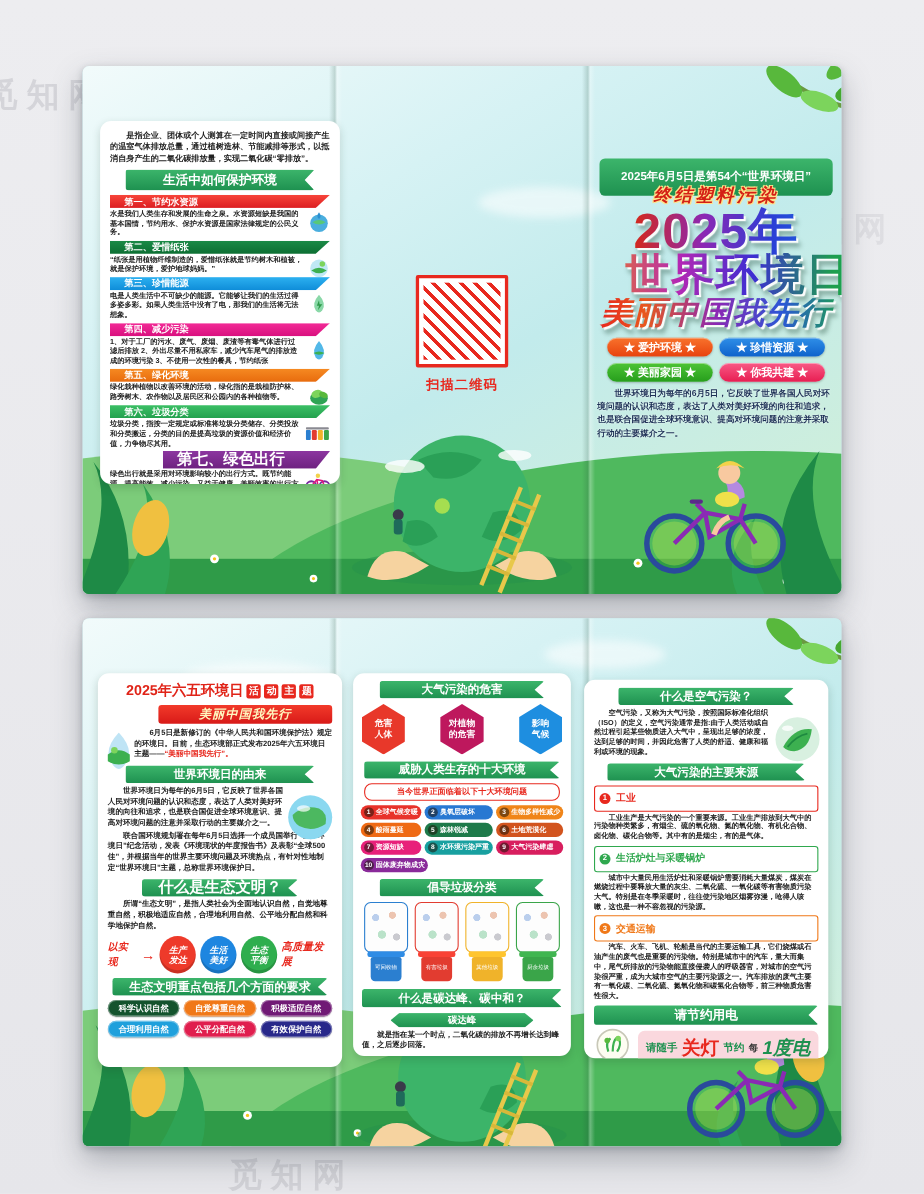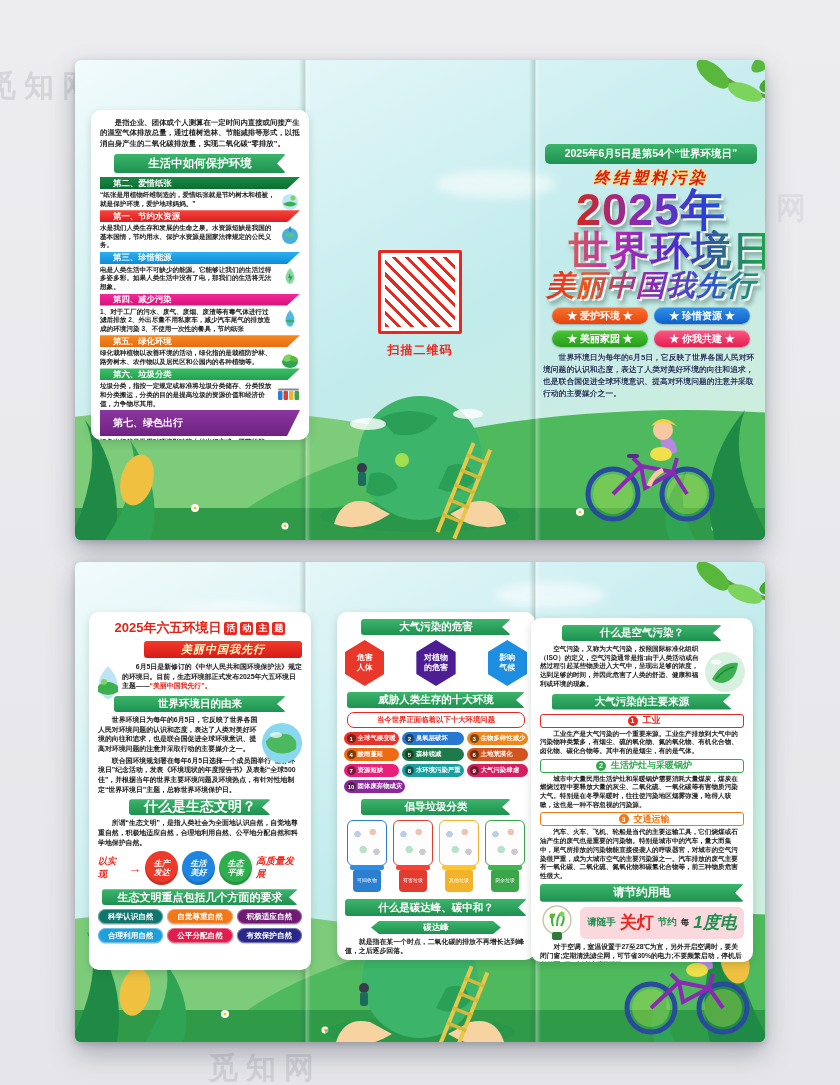--- a/index.html
+++ b/index.html
@@ -28,40 +28,40 @@
   .g1{background-image:linear-gradient(92deg,#f5621c 0%,#d2281e 18%,#8c28b4 45%,#2b3ed6 72%,#1678e0 100%);}
   .g2{background-image:linear-gradient(92deg,#f08018 0%,#b428b4 30%,#3c2ed2 55%,#1e9e4e 82%,#18b050 100%);}
   .g3{background-image:linear-gradient(92deg,#e81e1e 0%,#e8581e 22%,#8c28b4 50%,#2b56d6 76%,#1ea04e 100%);font-style:italic;}
   .cbadge{height:17px;border-radius:9px;color:#fff;font-weight:bold;font-size:10px;display:flex;align-items:center;justify-content:center;box-shadow:0 1px 2px rgba(0,0,0,.25), inset 0 1px 0 rgba(255,255,255,.4);}
   .cb0{background:linear-gradient(180deg,#f8732c,#e8430e);} .cb1{background:linear-gradient(180deg,#2f8fe8,#0f63cc);}
   .cb2{background:linear-gradient(180deg,#4cc436,#279e1c);} .cb3{background:linear-gradient(180deg,#f85a86,#e81e52);}
   
   .fcirc{width:34px;height:34px;border-radius:50%;color:#fff;font-weight:bold;font-size:8px;display:flex;flex-direction:column;align-items:center;justify-content:center;line-height:1.15;box-shadow:inset 0 -3px 0 rgba(0,0,0,.15);}
   .fc0{background:#ee3a2a;} .fc1{background:#1e86e0;} .fc2{background:#2fae4e;}
   .rbadge{height:15px;border-radius:8px;color:#fff;font-weight:bold;font-size:7.6px;display:flex;align-items:center;justify-content:center;box-shadow:inset 0 0 0 1px rgba(255,255,255,.35),0 1px 1px rgba(0,0,0,.2);white-space:nowrap;}
-  .rb0{background:#0f766e;} .rb1{background:#f07818;} .rb2{background:#701a75;} .rb3{background:#1fa0dc;} .rb4{background:#e01e4e;} .rb5{background:#28288a;}
+  .rb0{background:#14532d;} .rb1{background:#f07818;} .rb2{background:#701a75;} .rb3{background:#1fa0dc;} .rb4{background:#e01e4e;} .rb5{background:#28288a;}
   
   .hex{width:42px;height:46px;clip-path:polygon(50% 0,100% 26%,100% 74%,50% 100%,0 74%,0 26%);color:#fff;font-weight:bold;font-size:8px;display:flex;flex-direction:column;align-items:center;justify-content:center;line-height:1.2;text-align:center;}
-  .hx0{background:#e8382a;} .hx1{background:#4c1d95;} .hx2{background:#1e8ee0;}
+  .hx0{background:#e8382a;} .hx1{background:#be185d;} .hx2{background:#1e8ee0;}
   .tpill{height:13px;border-radius:6.5px;color:#fff;font-weight:bold;font-size:6.4px;display:flex;align-items:center;gap:2px;padding:0 3px;white-space:nowrap;}
   .tnum{width:9px;height:9px;border-radius:50%;background:rgba(30,20,10,.55);color:#fff;font-size:6px;display:flex;align-items:center;justify-content:center;flex:0 0 9px;}
   .ti0{background:#e8322a;} .ti1{background:#2878d2;} .ti2{background:#f08519;} .ti3{background:#ef6a14;} .ti4{background:#1e7a4a;}
   .ti5{background:#d2541e;} .ti6{background:#e8207a;} .ti7{background:#18a0a0;} .ti8{background:#d81e5e;} .ti9{background:#8a2a9a;}
   .itembox{height:44px;border-radius:6px;border:1.5px solid;background:
      radial-gradient(circle at 25% 30%, rgba(120,160,220,.5) 3px, transparent 3.5px),
      radial-gradient(circle at 65% 25%, rgba(220,140,100,.5) 3px, transparent 3.5px),
      radial-gradient(circle at 40% 65%, rgba(120,200,150,.5) 3.5px, transparent 4px),
      radial-gradient(circle at 75% 70%, rgba(160,160,170,.55) 3px, transparent 3.5px),#fdfdfd;}
   .bin{width:28px;height:22px;margin:4px auto 0;border-radius:2px 2px 4px 4px;position:relative;color:#fff;font-size:5px;display:flex;align-items:center;justify-content:center;text-align:center;line-height:1.1;}
   .bin:before{content:"";position:absolute;top:-5px;left:-3px;right:-3px;height:5px;border-radius:2px;background:inherit;filter:brightness(1.1);}
   .bb{background:#2b7fd0;border-color:#2b7fd0;} .br{background:#e23c30;border-color:#e23c30;}
   .by{background:#f0b32a;border-color:#f0b32a;} .bg{background:#3aa549;border-color:#3aa549;}
   .ribbon{clip-path:polygon(8px 0,calc(100% - 8px) 0,100% 50%,calc(100% - 8px) 100%,8px 100%,0 50%);background:linear-gradient(180deg,#3cb56b,#1e9150);color:#fff;font-weight:bold;display:flex;align-items:center;justify-content:center;}
   
-  .srchd{height:14px;border:1.5px solid;border-radius:3px;display:flex;align-items:center;gap:5px;padding-left:4px;font-weight:bold;background:#fff;box-sizing:border-box;justify-content:center;}
+  .srchd{height:24px;border:1.5px solid;border-radius:3px;display:flex;align-items:center;gap:5px;padding-left:4px;font-weight:bold;background:#fff;box-sizing:border-box;}
   .srcnum{width:10px;height:10px;border-radius:50%;color:#fff;font-size:7px;font-weight:bold;display:flex;align-items:center;justify-content:center;}
   .so1{border-color:#e8281e;color:#e8281e;} .so1 .srcnum{background:#e8281e;}
   .so2{border-color:#2fa84e;color:#2fa84e;} .so2 .srcnum{background:#2fa84e;}
   .so3{border-color:#f07818;color:#f07818;} .so3 .srcnum{background:#f07818;}
   .qrbox{position:absolute;border:3px solid #e8281e;background:#fff;border-radius:2px;padding:4px;box-sizing:border-box;}
   .qrstripes{width:100%;height:100%;background:repeating-linear-gradient(45deg,#e8281e 0 3px,#ffffff 3px 9px);}
 </style>
 </head>
 <body>
 
@@ -159,38 +159,38 @@
     </svg>
 
     <div class="fold" style="left:224px;"></div>
     <div class="fold" style="left:454px;"></div>
 
     <div class="card" style="left:16px;top:50px;width:218px;height:330px;padding:8px 9px;overflow:hidden;">
       <div class="ptext" style="font-size:7.4px;line-height:1.4;text-indent:2em;">是指企业、团体或个人测算在一定时间内直接或间接产生的温室气体排放总量，通过植树造林、节能减排等形式，以抵消自身产生的二氧化碳排放量，实现二氧化碳“零排放”。</div>
       <div class="bn" style="width:172px;height:19px;font-size:11.5px;margin:5px auto 4px;">生活中如何保护环境</div>
 
       <div>
+        <div class="strip st1" style="height:12px;font-size:8.4px;">第一、节约水资源</div>
+        <div class="sec-body">
+            <div class="ptext" style="font-size:6.6px;line-height:1.3;margin:2px 0 2px;">水是我们人类生存和发展的生命之泉。水资源短缺是我国的基本国情，节约用水、保护水资源是国家法律规定的公民义务。</div>
+          <svg class="sec-icn" width="20" height="20" viewBox="0 0 20 20">
+              <circle cx="10" cy="11" r="8" fill="#4aaede"></circle>
+              <path d="M4 10 Q10 6 16 10 Q10 14 4 10Z" fill="#58c878"></path>
+              <path d="M10 1 Q13 5 10 7 Q7 5 10 1Z" fill="#2b8fd0"></path>
+            </svg>
+          </div>
+      </div>
+      <div>
         <div class="strip st2" style="height:12px;font-size:8.4px;">第二、爱惜纸张</div>
         <div class="sec-body">
             <div class="ptext" style="font-size:6.6px;line-height:1.3;margin:2px 0 2px;">“纸张是用植物纤维制造的，爱惜纸张就是节约树木和植被，就是保护环境，爱护地球妈妈。”</div>
           <svg class="sec-icn" width="20" height="20" viewBox="0 0 20 20">
               <circle cx="10" cy="10" r="8" fill="#bfe8f5"></circle>
               <path d="M3 12 Q10 7 17 12 Q10 17 3 12Z" fill="#3cb050"></path>
               <circle cx="13" cy="6" r="2.5" fill="#7cd45c"></circle>
-            </svg>
-          </div>
-      </div>
-      <div>
-        <div class="strip st1" style="height:12px;font-size:8.4px;">第一、节约水资源</div>
-        <div class="sec-body">
-            <div class="ptext" style="font-size:6.6px;line-height:1.3;margin:2px 0 2px;">水是我们人类生存和发展的生命之泉。水资源短缺是我国的基本国情，节约用水、保护水资源是国家法律规定的公民义务。</div>
-          <svg class="sec-icn" width="20" height="20" viewBox="0 0 20 20">
-              <circle cx="10" cy="11" r="8" fill="#4aaede"></circle>
-              <path d="M4 10 Q10 6 16 10 Q10 14 4 10Z" fill="#58c878"></path>
-              <path d="M10 1 Q13 5 10 7 Q7 5 10 1Z" fill="#2b8fd0"></path>
             </svg>
           </div>
       </div>
       <div>
         <div class="strip st3" style="height:12px;font-size:8.4px;">第三、珍惜能源</div>
         <div class="sec-body">
             <div class="ptext" style="font-size:6.6px;line-height:1.3;margin:2px 0 2px;">电是人类生活中不可缺少的能源。它能够让我们的生活过得多姿多彩。如果人类生活中没有了电，那我们的生活将无法想象。</div>
           <svg class="sec-icn" width="20" height="20" viewBox="0 0 20 20">
               <path d="M10 1 Q17 9 13 15 Q10 19 7 15 Q3 9 10 1Z" fill="#8ad8a8"></path>
               <path d="M10 6 L8 11 L10 11 L9 15 L13 9.5 L10.5 9.5 Z" fill="#2f9a4a"></path>
@@ -225,40 +225,40 @@
           <svg class="sec-icn" width="22" height="20" viewBox="0 0 22 20">
               <rect x="0" y="8" width="4.5" height="9" rx="1" fill="#2b7fd0"></rect>
               <rect x="5.5" y="8" width="4.5" height="9" rx="1" fill="#e23c30"></rect>
               <rect x="11" y="8" width="4.5" height="9" rx="1" fill="#f0b32a"></rect>
               <rect x="16.5" y="8" width="4.5" height="9" rx="1" fill="#3aa549"></rect>
               <rect x="0" y="5.5" width="21" height="2" rx="1" fill="#8a8a92"></rect>
             </svg>
           </div>
       </div>
       <div>
-        <div class="strip st7" style="height:26px;font-size:10px;">第七、绿色出行</div>
+        <div class="strip st7" style="height:16px;font-size:14px;margin-left:48px;">第七、绿色出行</div>
         <div class="sec-body">
             <div class="ptext" style="font-size:6.6px;line-height:1.3;margin:2px 0 0;">绿色出行就是采用对环境影响较小的出行方式。既节约能源、提高能效、减少污染、又益于健康、兼顾效率的出行方式。</div>
           <svg class="sec-icn" width="22" height="20" viewBox="0 0 22 20">
               <circle cx="5" cy="13" r="4.5" fill="none" stroke="#7a2aa0" stroke-width="1.6"></circle>
               <circle cx="17" cy="13" r="4.5" fill="none" stroke="#7a2aa0" stroke-width="1.6"></circle>
               <path d="M5 13 L10 7 L15 8 L17 13 M10 7 L11 12" stroke="#e0187c" stroke-width="1.4" fill="none"></path>
               <circle cx="11" cy="3.5" r="2" fill="#f2d24a"></circle>
             </svg>
           </div>
       </div>
     </div>
 
     <div class="qrbox" style="left:303px;top:190px;width:84px;height:84px;">
       <div class="qrstripes"></div>
     </div>
     <div style="position:absolute;left:295px;top:282px;width:100px;text-align:center;color:#e8281e;font-weight:bold;font-size:12px;letter-spacing:1px;">扫描二维码</div>
 
     <div>
-      <div class="bn" style="position:absolute;left:470px;top:84px;width:212px;height:20px;font-size:10.5px;clip-path:none;border-radius:5px;">2025年6月5日是第54个“世界环境日”</div>
+      <div class="bn" style="position:absolute;left:470px;top:84px;width:212px;height:34px;font-size:10.5px;clip-path:none;border-radius:5px;">2025年6月5日是第54个“世界环境日”</div>
       <div style="position:absolute;left:470px;top:108px;width:212px;text-align:center;font-size:16px;font-weight:900;font-style:italic;color:#d42015;letter-spacing:3px;text-shadow:1px 1px 0 #ffe28a,-1px 1px 0 #ffe28a,1px -1px 0 #ffe28a,-1px -1px 0 #ffe28a;">终结塑料污染</div>
       <div class="gtitle g1" style="position:absolute;left:462px;top:127px;width:228px;font-size:45px;">2025年</div>
       <div class="gtitle g2" style="position:absolute;left:462px;top:170px;width:268px;font-size:40px;">世界环境日</div>
       <div class="gtitle g3" style="position:absolute;left:462px;top:211px;width:228px;font-size:29px;">美丽中国我先行</div>
       <div style="position:absolute;left:477px;top:247px;width:198px;display:grid;grid-template-columns:1fr 1fr;gap:6px;">
         <div class="cbadge cb0">★ 爱护环境 ★</div>
         <div class="cbadge cb1">★ 珍惜资源 ★</div>
         <div class="cbadge cb2">★ 美丽家园 ★</div>
         <div class="cbadge cb3">★ 你我共建 ★</div>
       </div>
@@ -392,21 +392,21 @@
       <div style="display:grid;grid-template-columns:1fr 1fr 1fr;gap:4px;">
         <div class="rbadge rb0">科学认识自然</div>
         <div class="rbadge rb1">自觉尊重自然</div>
         <div class="rbadge rb2">积极适应自然</div>
         <div class="rbadge rb3">合理利用自然</div>
         <div class="rbadge rb4">公平分配自然</div>
         <div class="rbadge rb5">有效保护自然</div>
       </div>
     </div>
 
-    <div class="card" style="left:246px;top:50px;width:198px;height:348px;padding:7px 8px;overflow:hidden;margin-left:16px;">
+    <div class="card" style="left:246px;top:50px;width:198px;height:348px;padding:7px 8px;overflow:hidden;">
       <div class="bn" style="width:150px;height:16px;font-size:10.5px;margin:0 auto 5px;">大气污染的危害</div>
       <div style="display:flex;justify-content:center;gap:32px;">
         <div class="hex hx0">
             <span>危害</span>
             <span>人体</span>
           </div>
         <div class="hex hx1">
             <span>对植物</span>
             <span>的危害</span>
           </div>

